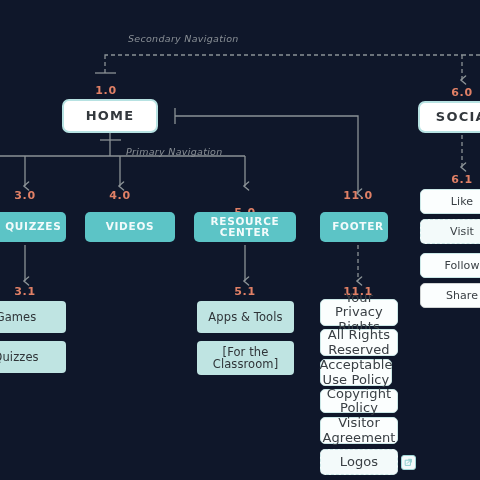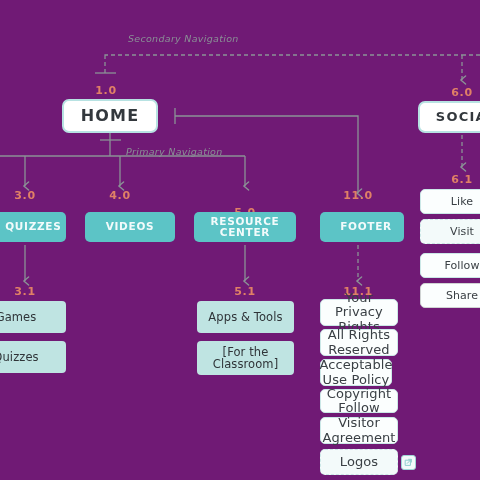--- a/index.html
+++ b/index.html
@@ -5,21 +5,21 @@
   html, body {
     margin: 0;
     padding: 0;
     background: #eef7f7;
   }
   #canvas {
     position: relative;
     width: 480px;
     height: 480px;
     overflow: hidden;
-    background: #701a75;
+    background: #0f172a;
     font-family: "DejaVu Sans", sans-serif;
   }
   #wires {
     position: absolute;
     left: 0; top: 0;
     width: 480px; height: 480px;
     pointer-events: none;
   }
 
   
@@ -33,21 +33,21 @@
     line-height: 1.08;
   }
 
   
   .n-root {
     background: #ffffff;
     border: 2.5px solid #b7e2e2;
     border-radius: 7px;
     color: #33383d;
     font-weight: bold;
-    font-size: 16px;
+    font-size: 13px;
     letter-spacing: 1.2px;
   }
 
   
   .n-section {
     background: #5cc4c6;
     border-radius: 5px;
     color: #f2fbfb;
     font-weight: bold;
     font-size: 10.5px;
@@ -169,36 +169,36 @@
   <div class="idlabel" style="left:5px; top:189px; width:40px;">3.0</div>
   <div class="node n-section" style="left:-34px; top:212px; width:100px; height:30px;">ES &amp; QUIZZES</div>
 
   <div class="idlabel" style="left:100px; top:189px; width:40px;">4.0</div>
   <div class="node n-section" style="left:85px; top:212px; width:90px; height:30px;">VIDEOS</div>
 
   <div class="idlabel" style="left:225px; top:206px; width:40px;">5.0</div>
   <div class="node n-section" style="left:194px; top:212px; width:102px; height:30px;">RESOURCE CENTER</div>
 
   <div class="idlabel" style="left:338px; top:189px; width:40px;">11.0</div>
-  <div class="node n-section" style="left:320px; top:212px; width:84px; height:30px;padding-left:8px;">FOOTER</div>
+  <div class="node n-section" style="left:320px; top:212px; width:68px; height:30px;padding-left:8px;">FOOTER</div>
 
   <div class="idlabel" style="left:5px; top:285px; width:40px;">3.1</div>
   <div class="node n-leaf" style="left:-34px; top:301px; width:100px; height:32px;">Games</div>
   <div class="node n-leaf" style="left:-34px; top:341px; width:100px; height:32px;">Quizzes</div>
 
   <div class="idlabel" style="left:225px; top:285px; width:40px;">5.1</div>
   <div class="node n-leaf" style="left:197px; top:301px; width:97px; height:32px;">Apps &amp; Tools</div>
   <div class="node n-leaf" style="left:197px; top:341px; width:97px; height:34px;">[For the Classroom]</div>
 
   <div class="idlabel" style="left:338px; top:285px; width:40px;">11.1</div>
 
   <div class="node n-link" style="left:320px; top:299px; width:78px; height:27px;">Your Privacy Rights</div>
   <div class="node n-link" style="left:320px; top:329px; width:78px; height:27px;">All Rights Reserved</div>
   <div class="node n-link" style="left:320px; top:359px; width:72px; height:27px;">Acceptable Use Policy</div>
-  <div class="node n-link" style="left:320px; top:389px; width:78px; height:24px;">Copyright Follow</div>
+  <div class="node n-link" style="left:320px; top:389px; width:78px; height:24px;">Copyright Policy</div>
   <div class="node n-link" style="left:320px; top:417px; width:78px; height:27px;">Visitor Agreement</div>
   <div class="node n-link dashed" style="left:320px; top:449px; width:78px; height:26px;">Logos</div>
 
   <div class="extlink" style="left:401px; top:455px;">
     <svg width="13" height="13" viewBox="0 0 13 13" xmlns="http://www.w3.org/2000/svg">
       <path d="M3.2,4.2 L8.4,4.2 L8.4,9.4 L3.2,9.4 Z" fill="none" stroke="#8fcfcf" stroke-width="1"></path>
       <path d="M5.2,7.4 L9.2,3.4" fill="none" stroke="#8fcfcf" stroke-width="1" stroke-linecap="round"></path>
       <path d="M6.6,3.3 L9.4,3.3 L9.4,6.1" fill="none" stroke="#8fcfcf" stroke-width="1" stroke-linecap="round" stroke-linejoin="round"></path>
     </svg>
   </div>

